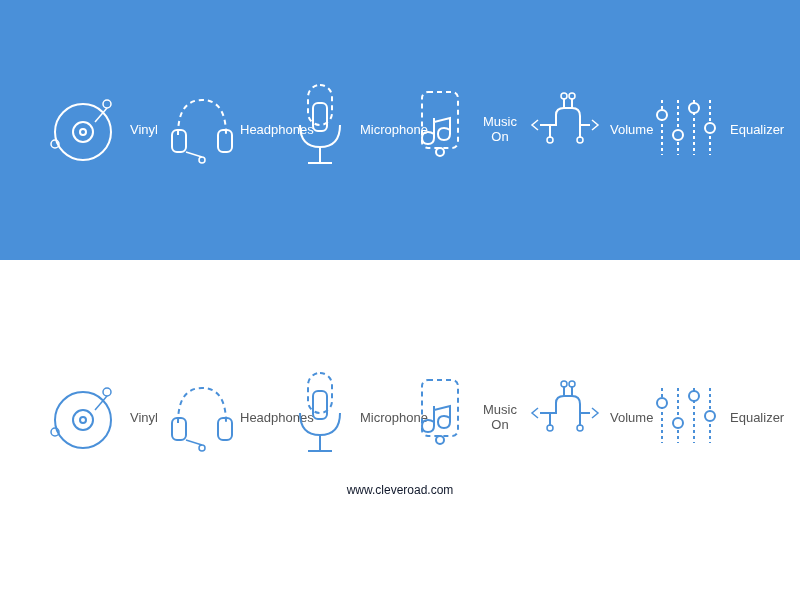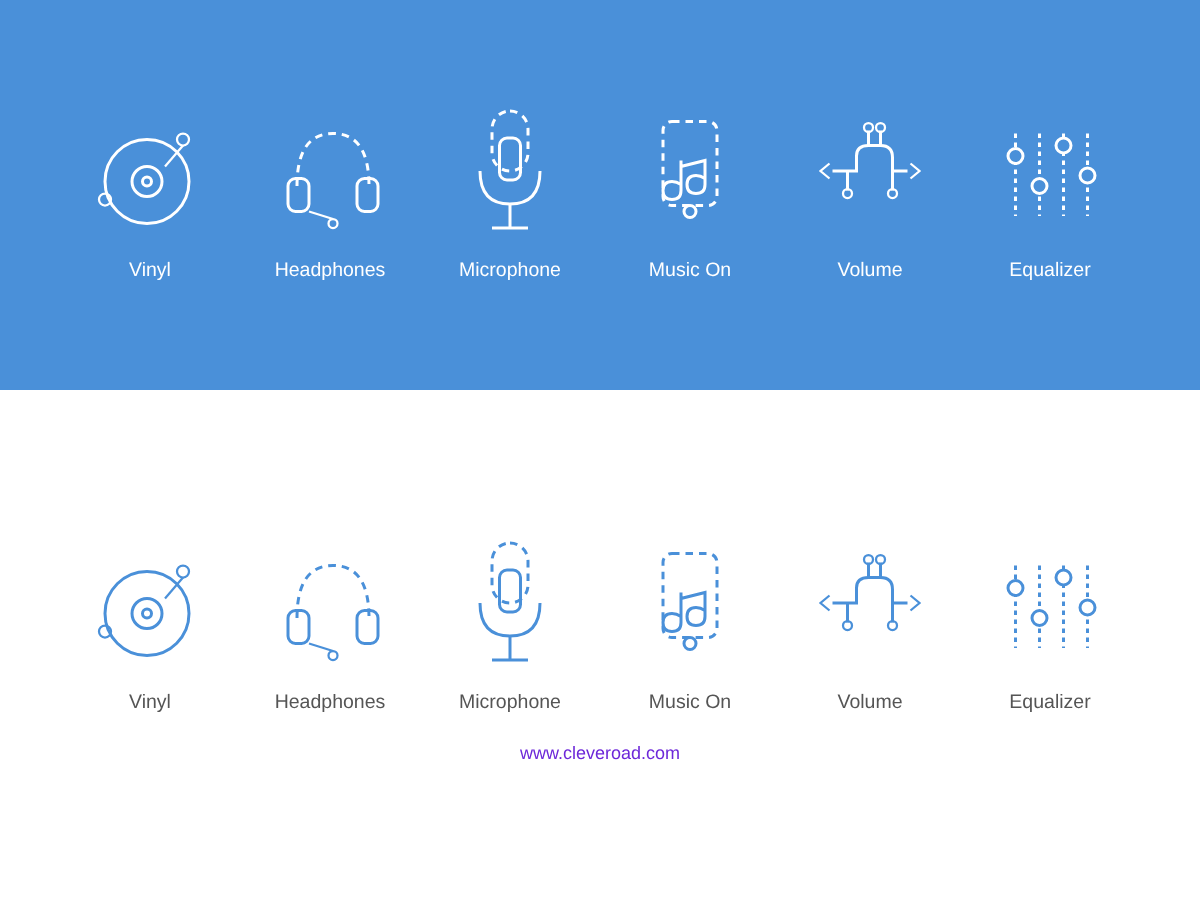--- a/index.html
+++ b/index.html
@@ -27,24 +27,23 @@
     .icons-row {
       display: flex;
       align-items: flex-end;
       justify-content: center;
       gap: 0px;
       padding-bottom: 10px;
     }
 
     .icon-item {
       display: flex;
-      flex-direction: column;
+      flex-direction: row;
       align-items: center;
       width: 120px;
-      justify-content: flex-end;
     }
 
     .icon-item .icon-svg {
       width: 90px;
       height: 100px;
       display: flex;
       align-items: center;
       justify-content: center;
     }
 
@@ -58,21 +57,21 @@
     .icon-label-dark {
       font-size: 13px;
       margin-top: 8px;
       text-align: center;
       color: #555555;
     }
 
     .footer-link {
       margin-top: 20px;
       font-size: 12px;
-      color: #6d28d9;
+      color: #0f172a;
       text-align: left;
     }
 
     .bottom-icons-container {
       display: flex;
       align-items: flex-end;
       justify-content: center;
       gap: 0px;
       padding-top: 30px;
     }

